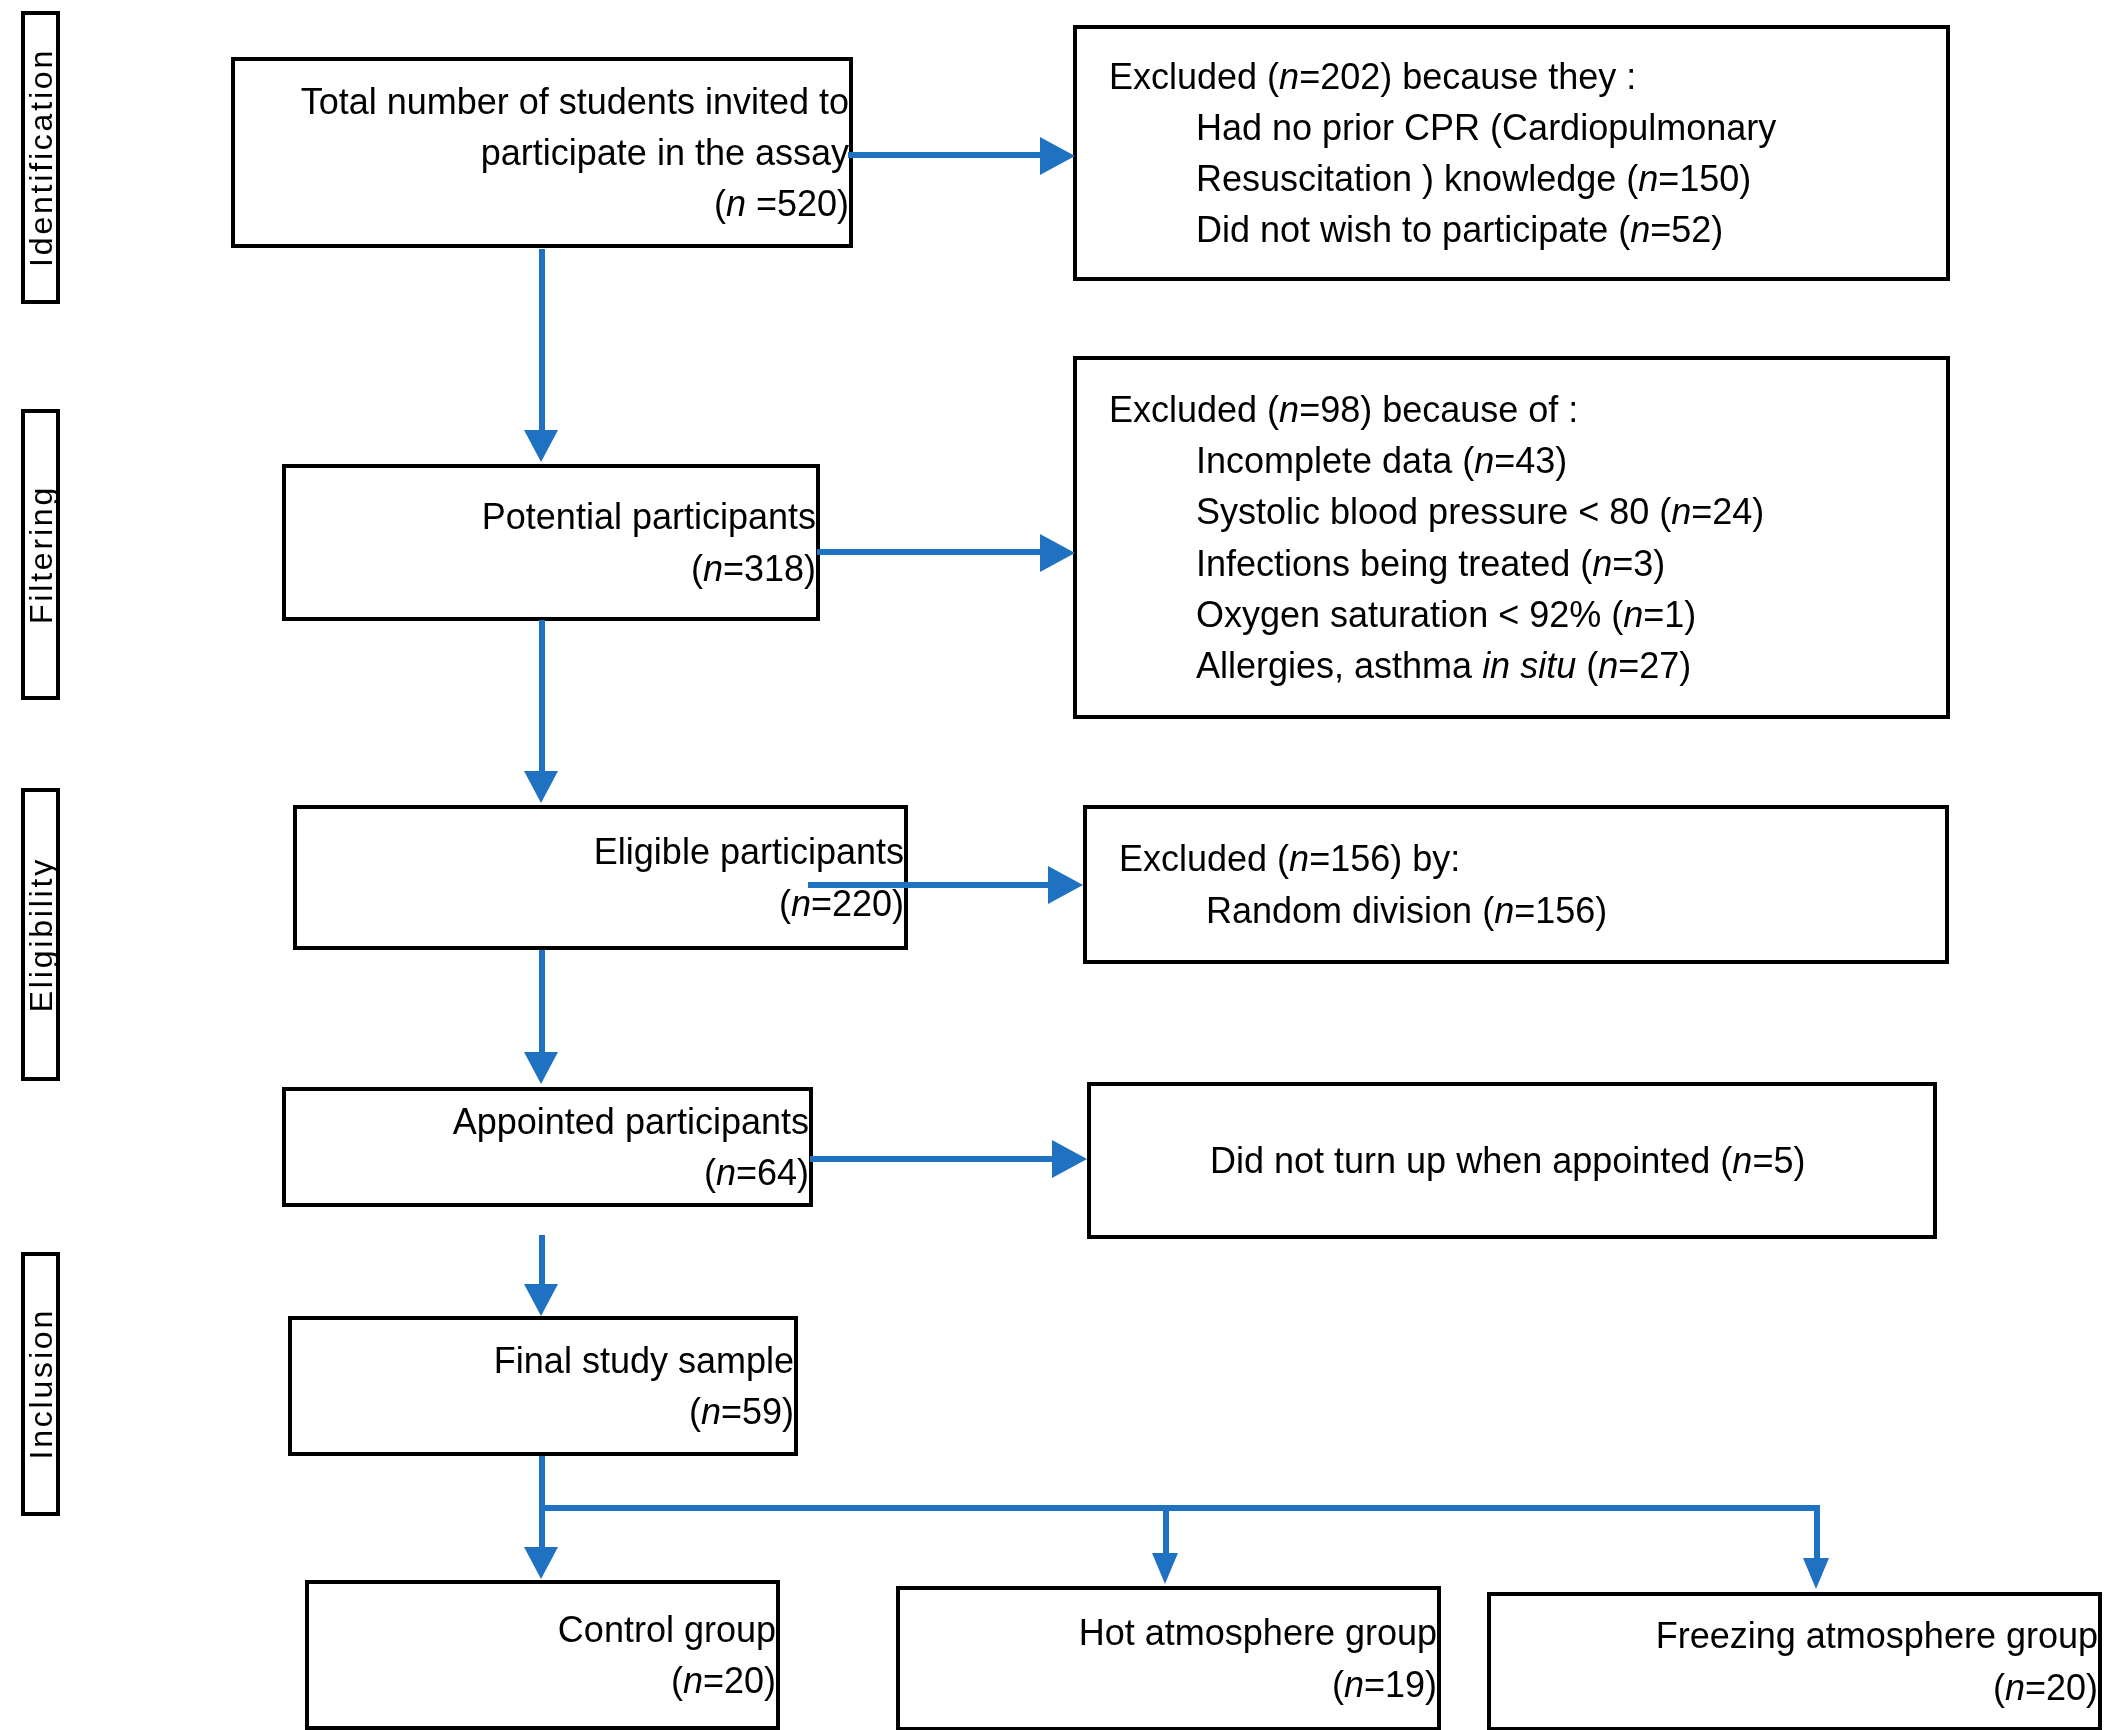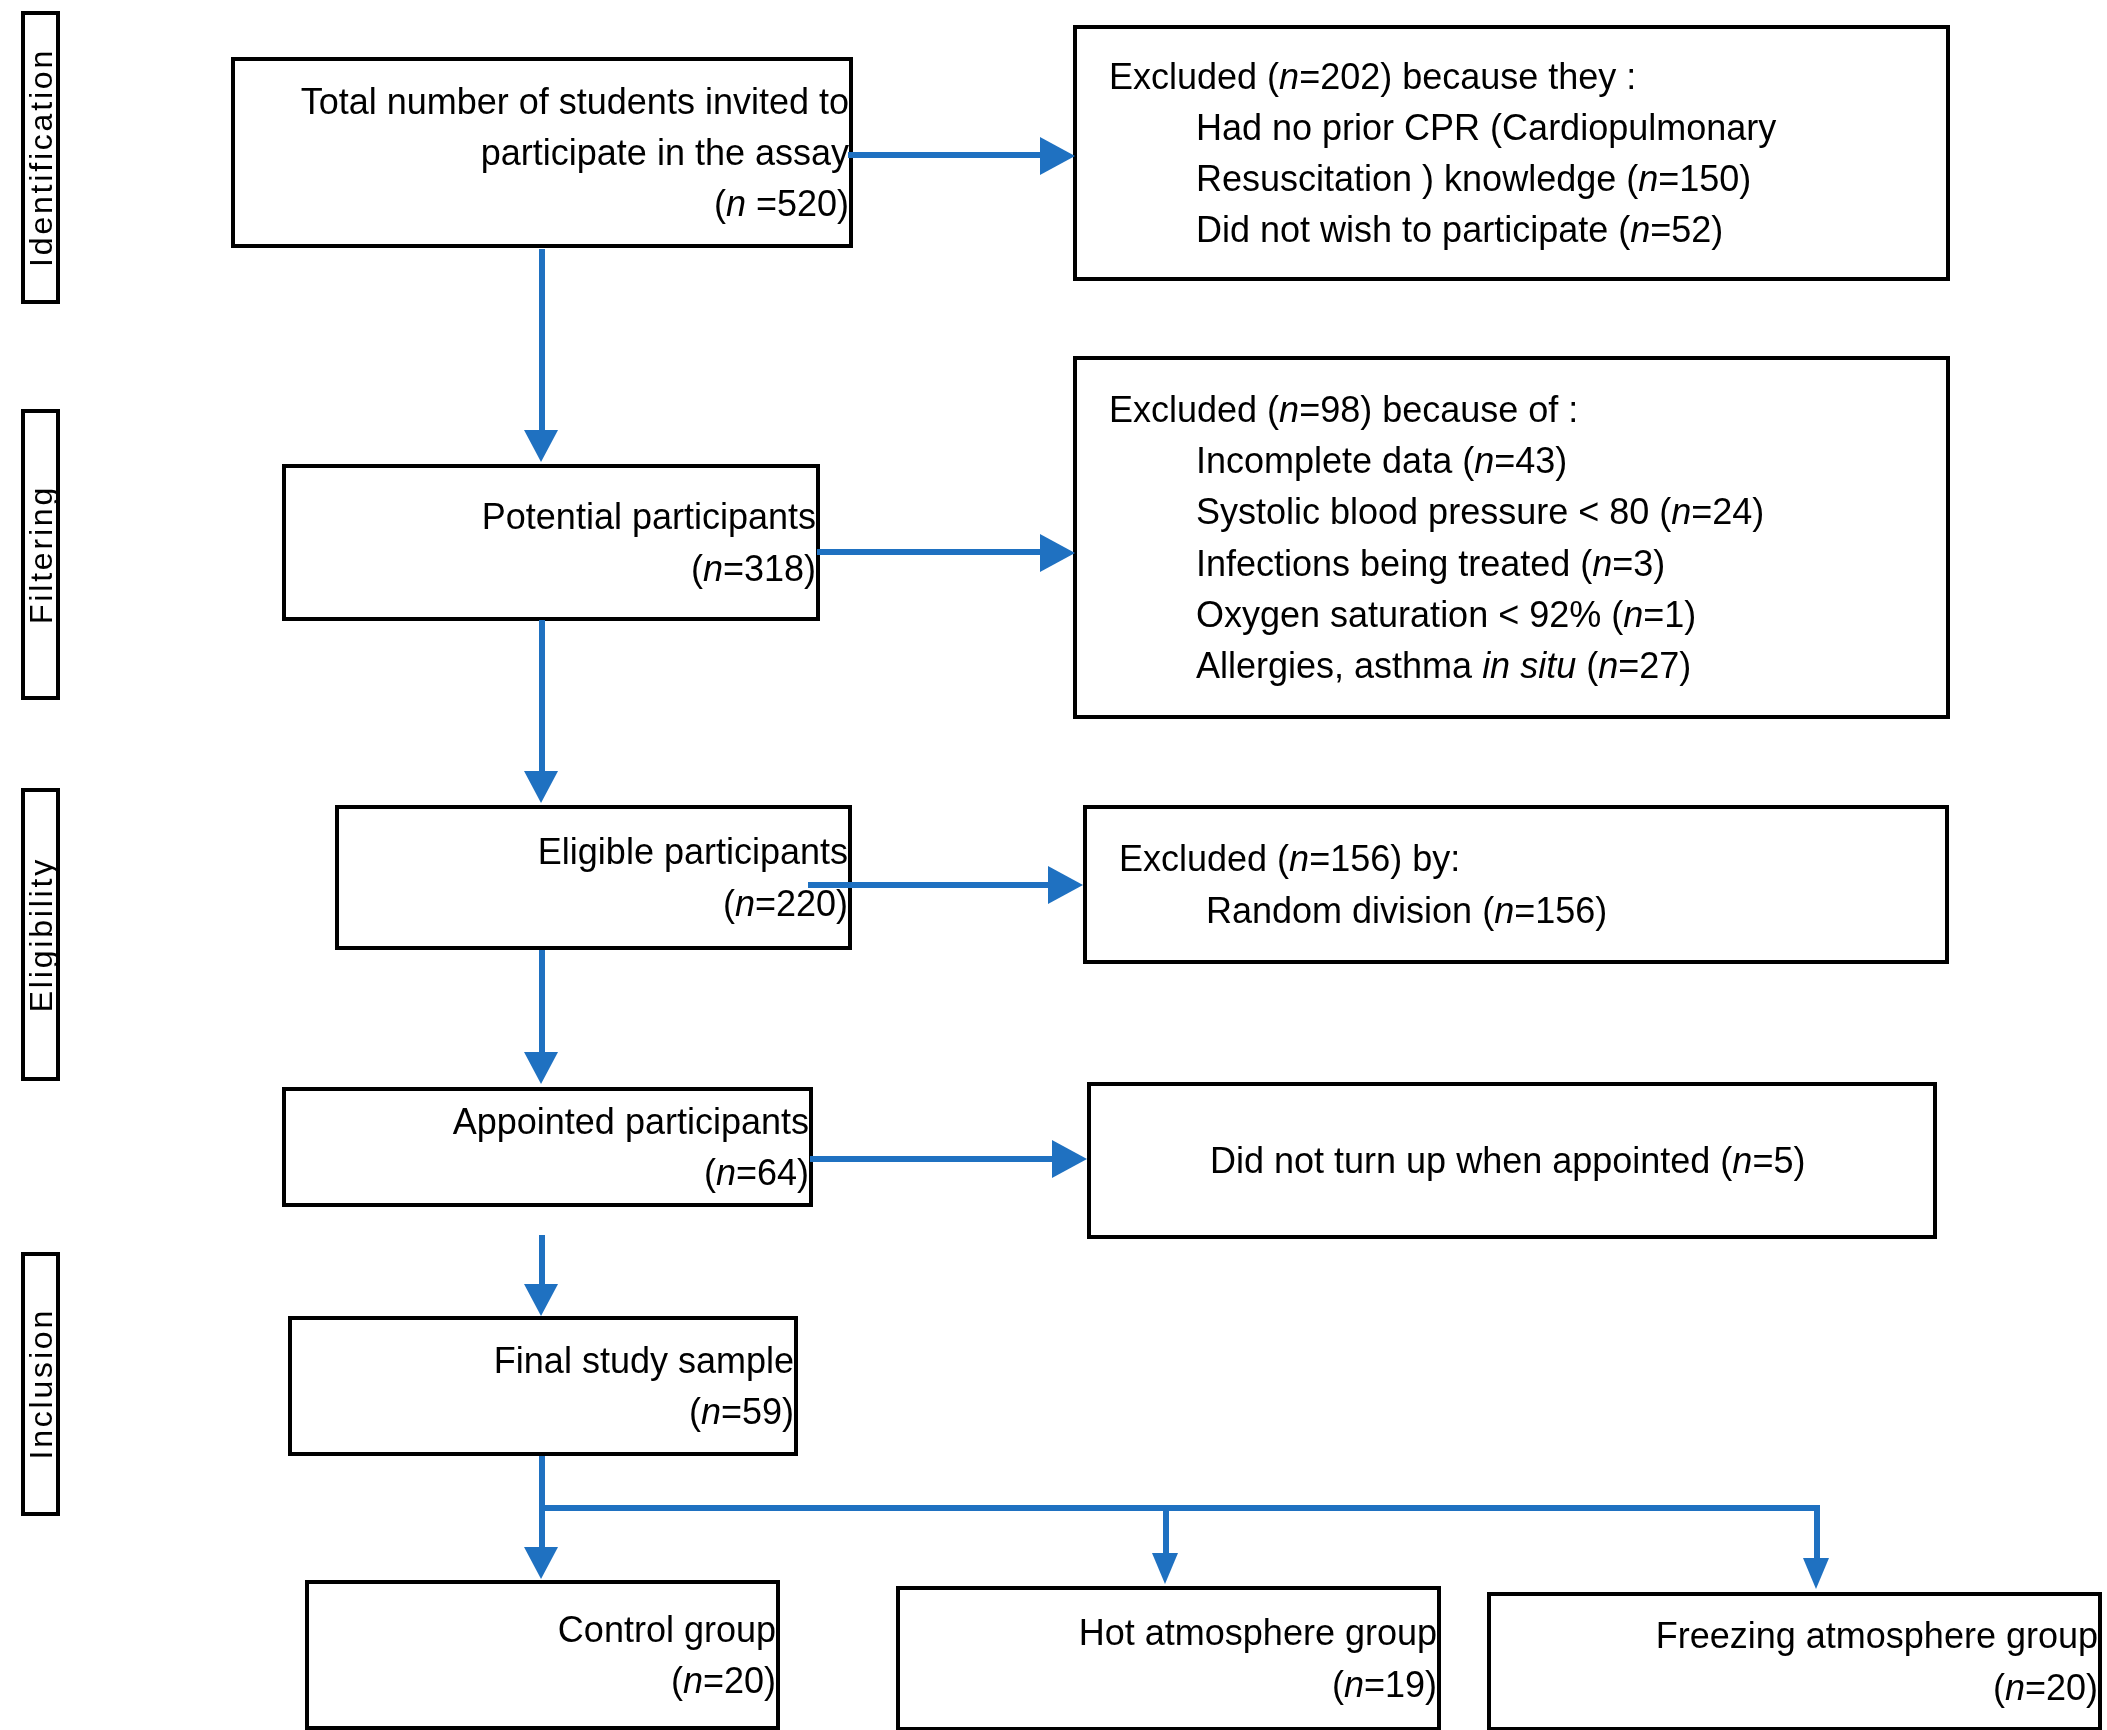--- a/index.html
+++ b/index.html
@@ -106,21 +106,21 @@
     <div class="ln">Total number of students invited to</div>
     <div class="ln">participate in the assay</div>
     <div class="ln">(<em class="n">n</em> =520)</div>
   </div>
 
   <div class="box center" style="left:282px; top:464px; width:538px; height:157px;">
     <div class="ln">Potential participants</div>
     <div class="ln">(<em class="n">n</em>=318)</div>
   </div>
 
-  <div class="box center" style="left:293px; top:805px; width:517px; height:145px;margin-left:42px;">
+  <div class="box center" style="left:293px; top:805px; width:615px; height:145px;">
     <div class="ln">Eligible participants</div>
     <div class="ln">(<em class="n">n</em>=220)</div>
   </div>
 
   <div class="box center" style="left:282px; top:1087px; width:531px; height:120px;">
     <div class="ln">Appointed participants</div>
     <div class="ln">(<em class="n">n</em>=64)</div>
   </div>
 
   <div class="box center" style="left:288px; top:1316px; width:510px; height:140px;">

